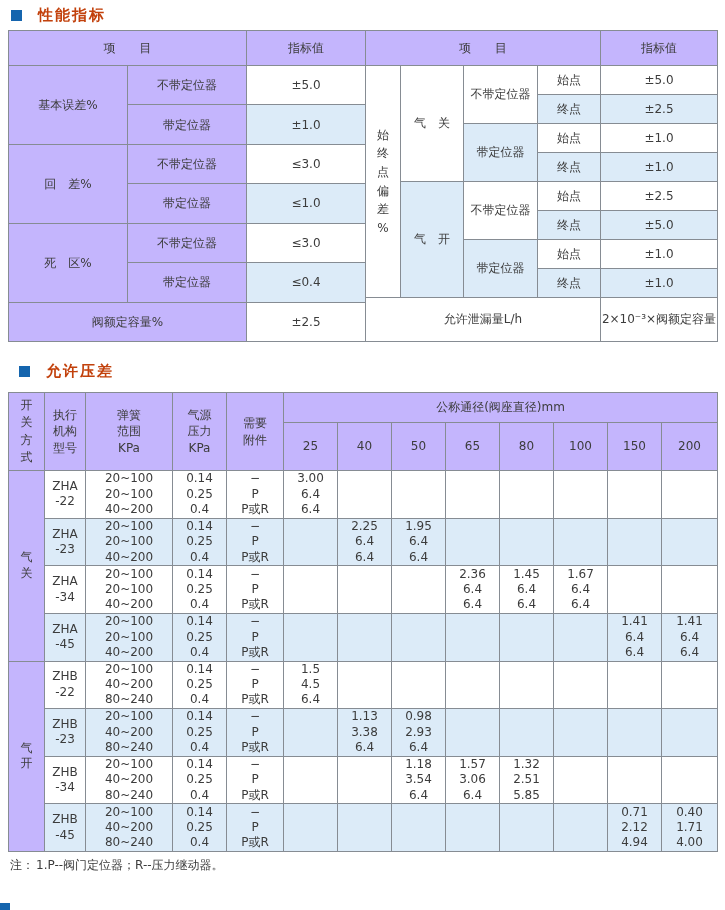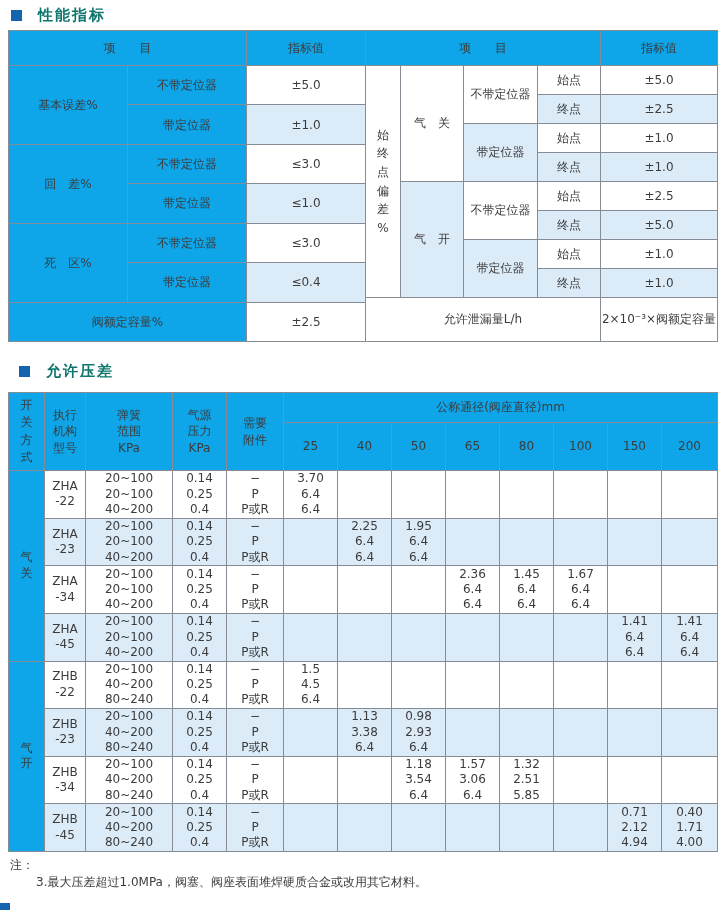--- a/index.html
+++ b/index.html
@@ -2,27 +2,27 @@
 <html><head>
 <meta charset="utf-8">
 <style>
   html,body{margin:0;padding:0;}
   body{
     width:725px;height:910px;background:#ffffff;position:relative;
     font-family:"DejaVu Sans","Liberation Sans",sans-serif;
     color:#3c3c3c;-webkit-font-smoothing:antialiased;
   }
   .sec-title{position:absolute;left:11px;display:flex;align-items:center;gap:16px;
-    font-size:15px;font-weight:bold;color:#0f766e;letter-spacing:2px;}
+    font-size:15px;font-weight:bold;color:#c2410c;letter-spacing:2px;}
   .sq{width:11px;height:11px;background:#1565ae;flex:0 0 auto;}
   table{border-collapse:collapse;table-layout:fixed;}
   td,th{border:1px solid #868c93;text-align:center;vertical-align:middle;
     white-space:pre-line;font-weight:normal;font-size:12px;line-height:1.35;
     padding:0;overflow:hidden;color:#3c3c3c;}
-  .b-mid{background:#0ea5e9;}
+  .b-mid{background:#c4b5fd;}
   .b-light{background:#dcebf8;}
   #t1wrap{position:absolute;top:30px;left:8px;display:flex;}
   #t1wrap table{height:312px;}
   #t1l{width:357px;}
   #t1r{width:352px;margin-left:-1px;}
   tr.hrow{height:35px;}
   #t1r tr.rr{height:29px;}
   .vdev{line-height:1.55;}
   .vmode{line-height:3.9;}
   .vhead{line-height:1.45;}
@@ -215,21 +215,21 @@
 -22</td>
       <td>20~100
 20~100
 40~200</td>
       <td>0.14
 0.25
 0.4</td>
       <td>−
 P
 P或R</td>
-      <td>3.70
+      <td>3.00
 6.4
 6.4</td>
       <td></td>
       <td></td>
       <td></td>
       <td></td>
       <td></td>
       <td></td>
       <td></td>
     </tr>
@@ -413,19 +413,17 @@
 1.71
 4.00</td>
     </tr>
   </tbody>
     </table>
 </div>
 
 <div id="notes">
   <div class="note-line">
     <span class="note-prefix">注：</span>
-  </div>
-  <div class="note-line note-indent">
-    <span>3.最大压差超过1.0MPa，阀塞、阀座表面堆焊硬质合金或改用其它材料。</span>
+    <span>1.P--阀门定位器；R--压力继动器。</span>
   </div>
 </div>
 
 <div id="corner-mark"></div>
 
 </body></html>

